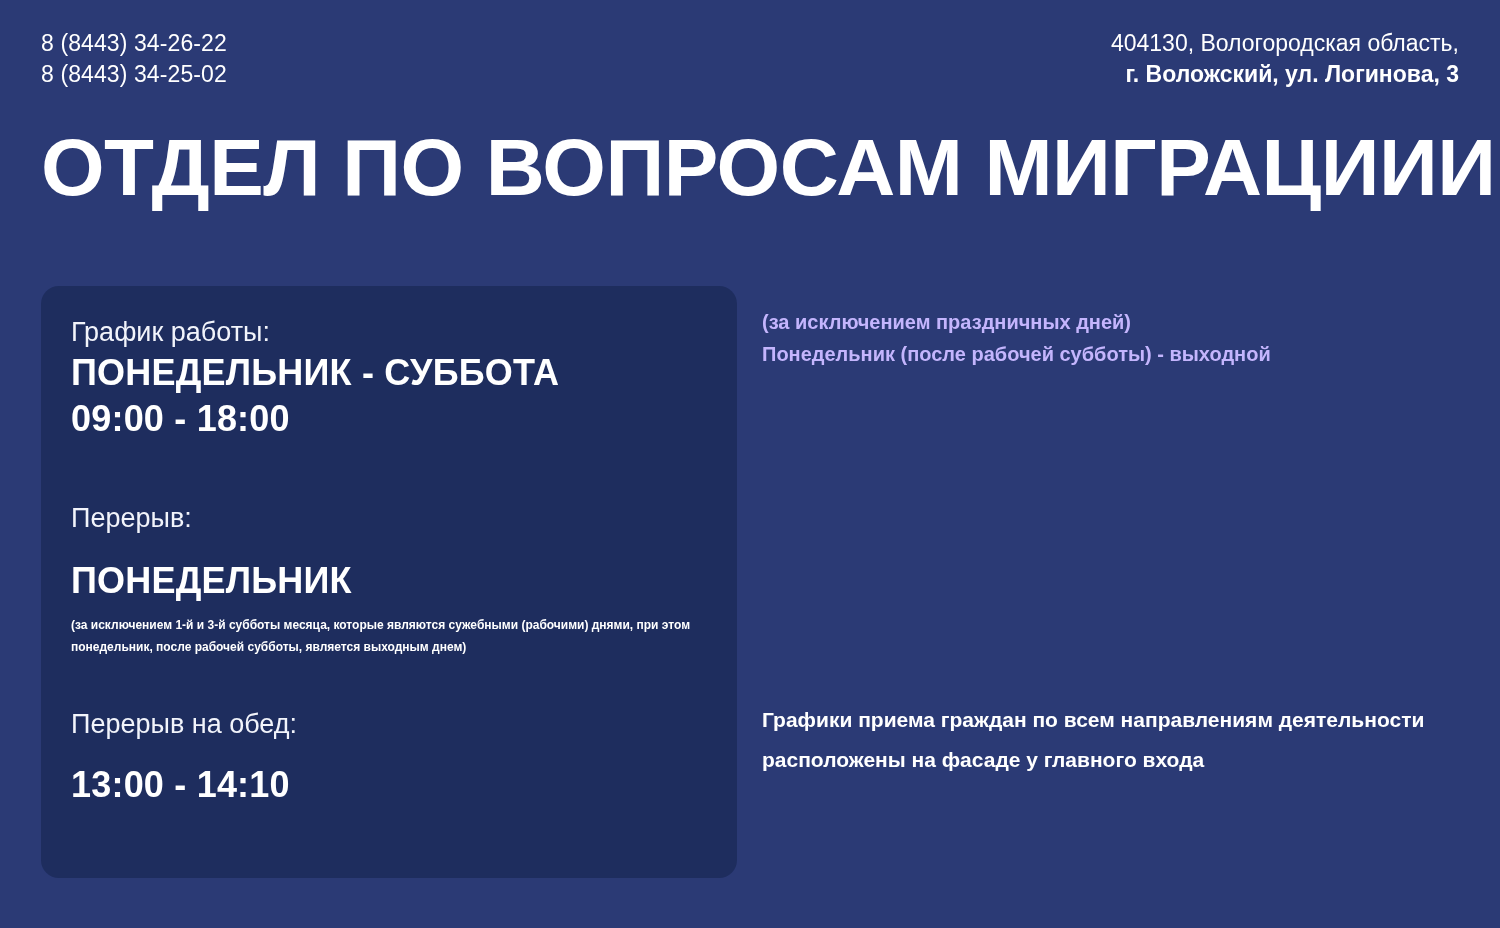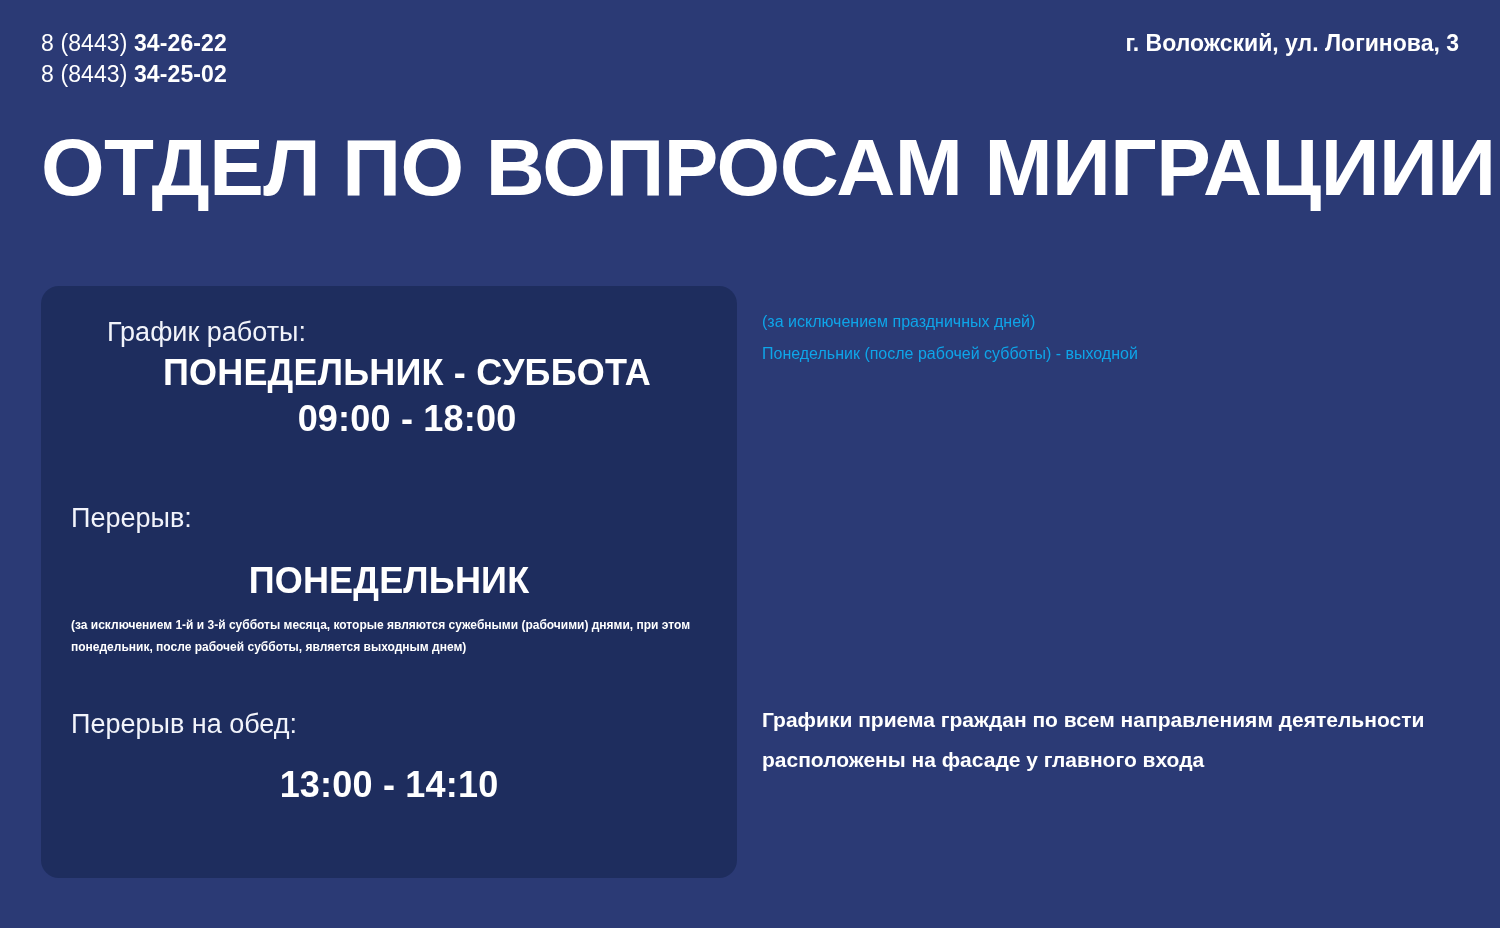--- a/index.html
+++ b/index.html
@@ -35,21 +35,21 @@
     align-items: flex-start;
   }
 
   .phones {
     font-size: 23px;
     line-height: 31px;
     font-weight: 400;
     letter-spacing: 0.1px;
     white-space: nowrap;
   }
-  .phones .num { font-weight: 700; }
+  .phones .num { font-weight: 400; }
 
   .address {
     font-size: 23px;
     line-height: 31px;
     font-weight: 400;
     text-align: right;
     white-space: nowrap;
   }
   .address .line2 { font-weight: 700; display: block; }
 
@@ -85,24 +85,23 @@
     line-height: 36px;
     font-weight: 400;
     color: #f2f4fb;
   }
 
   .value-bold {
     font-size: 36px;
     line-height: 46px;
     font-weight: 700;
     letter-spacing: 0.2px;
-    text-align: center;
-  }
-
-  .blk-worktime { margin-top: 2px; margin-left: 36px; }
+  }
+
+  .blk-worktime { margin-top: 2px; }
   .blk-worktime .value-bold:first-of-type { margin-top: 22px; }
 
   .blk-dayoff { margin-top: 58px; }
   .blk-dayoff .value-bold { margin-top: 22px; }
 
   .fineprint {
     margin-top: 10px;
     font-size: 12px;
     line-height: 22px;
     font-weight: 700;
@@ -122,24 +121,24 @@
 
   .rc-heading {
     font-size: 31px;
     line-height: 40px;
     font-weight: 700;
     letter-spacing: 0.1px;
   }
 
   .rc-sub {
     margin-top: 18px;
-    font-size: 16px;
+    font-size: 20px;
     line-height: 32px;
-    font-weight: 400;
-    color: #0ea5e9;
+    font-weight: 700;
+    color: #c4b5fd;
   }
 
   .rc-block-2 {
     position: absolute;
     left: 762px;
     top: 700px;
     width: 710px;
     font-size: 21px;
     line-height: 40px;
     font-weight: 700;
@@ -157,20 +156,21 @@
         <span>8 (8443)</span>
         <span class="num">34-26-22</span>
       </div>
       <div>
         <span>8 (8443)</span>
         <span class="num">34-25-02</span>
       </div>
     </div>
 
     <div class="address">
+      <span>404130, Вологородская область,</span>
       <span class="line2">г. Воложский, ул. Логинова, 3</span>
     </div>
 
   </div>
 
   <h1 class="page-title">ОТДЕЛ ПО ВОПРОСАМ МИГРАЦИИИ</h1>
 
   <div class="schedule-card">
 
     <div class="blk-worktime">

